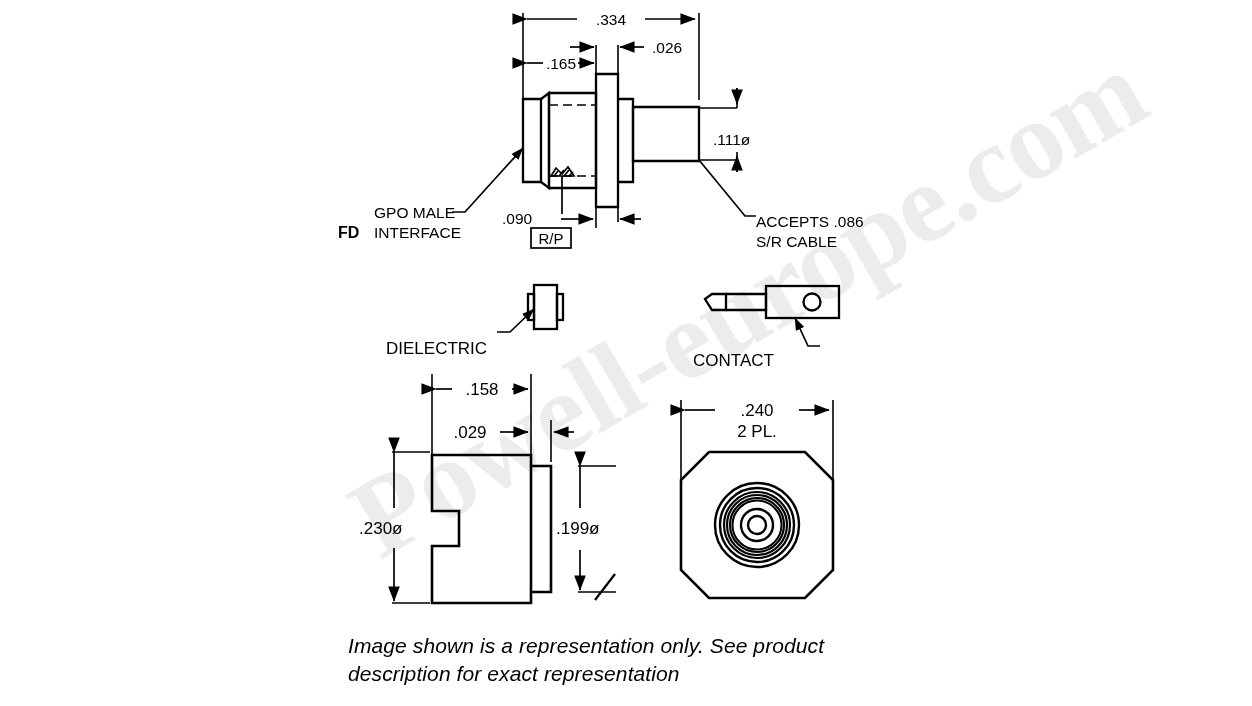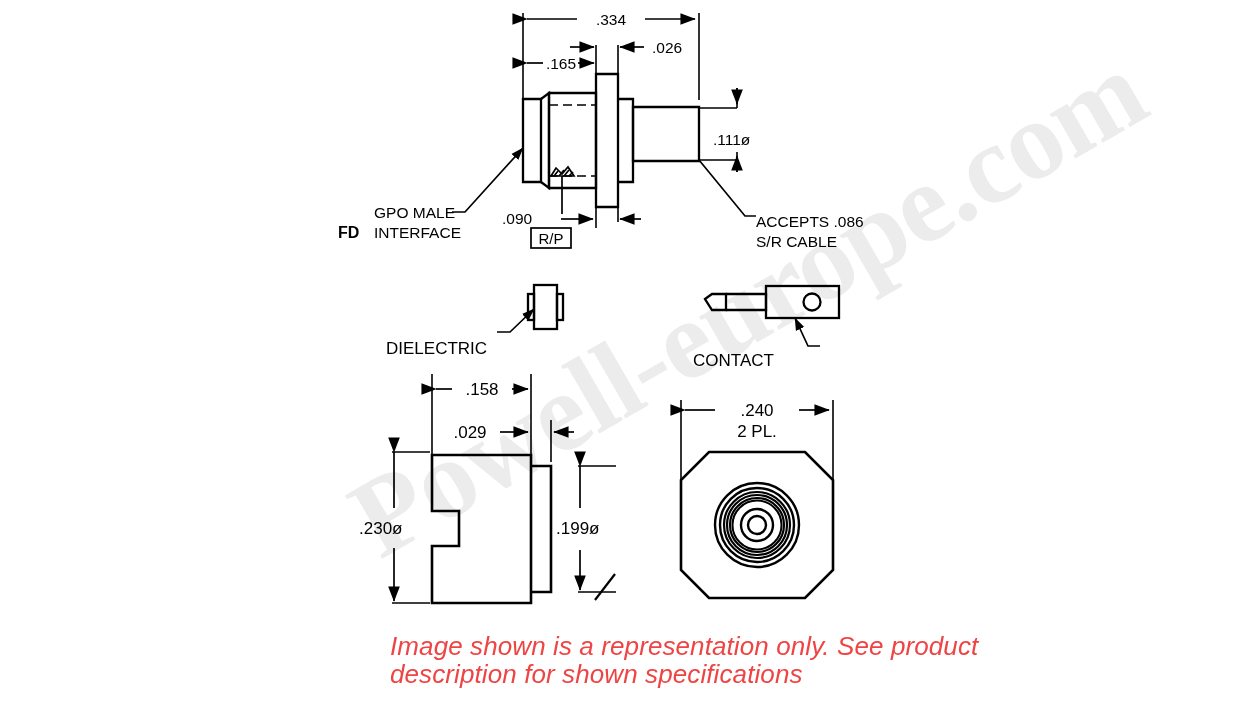--- a/index.html
+++ b/index.html
@@ -27,25 +27,24 @@
     width: 1252px;
     height: 706px;
   }
   .caption {
     position: absolute;
     left: 348px;
     top: 632px;
     width: 620px;
     font-family: "Liberation Sans", sans-serif;
     font-style: italic;
-    font-size: 26px;
+    font-size: 21px;
     line-height: 28px;
-    color: #ef4444;
+    color: #000000;
     letter-spacing: 0.1px;
-    margin-left: 42px;
   }
   .caption div { white-space: nowrap; }
 </style>
 </head>
 <body>
 
 <div id="sheet">
 
   <svg id="drawing-svg" viewBox="0 0 1252 706">
     <defs>
@@ -264,16 +263,16 @@
 
     <g font-family="'Liberation Sans', sans-serif" font-size="17" fill="#000">
       <text x="757" y="416" text-anchor="middle">.240</text>
       <text x="757" y="437" text-anchor="middle">2  PL.</text>
     </g>
 
   </svg>
 
   <div class="caption">
     <div>Image shown is a representation only. See product</div>
-    <div>description for shown specifications</div>
+    <div>description for exact representation</div>
   </div>
 
 </div>
 
 </body></html>

